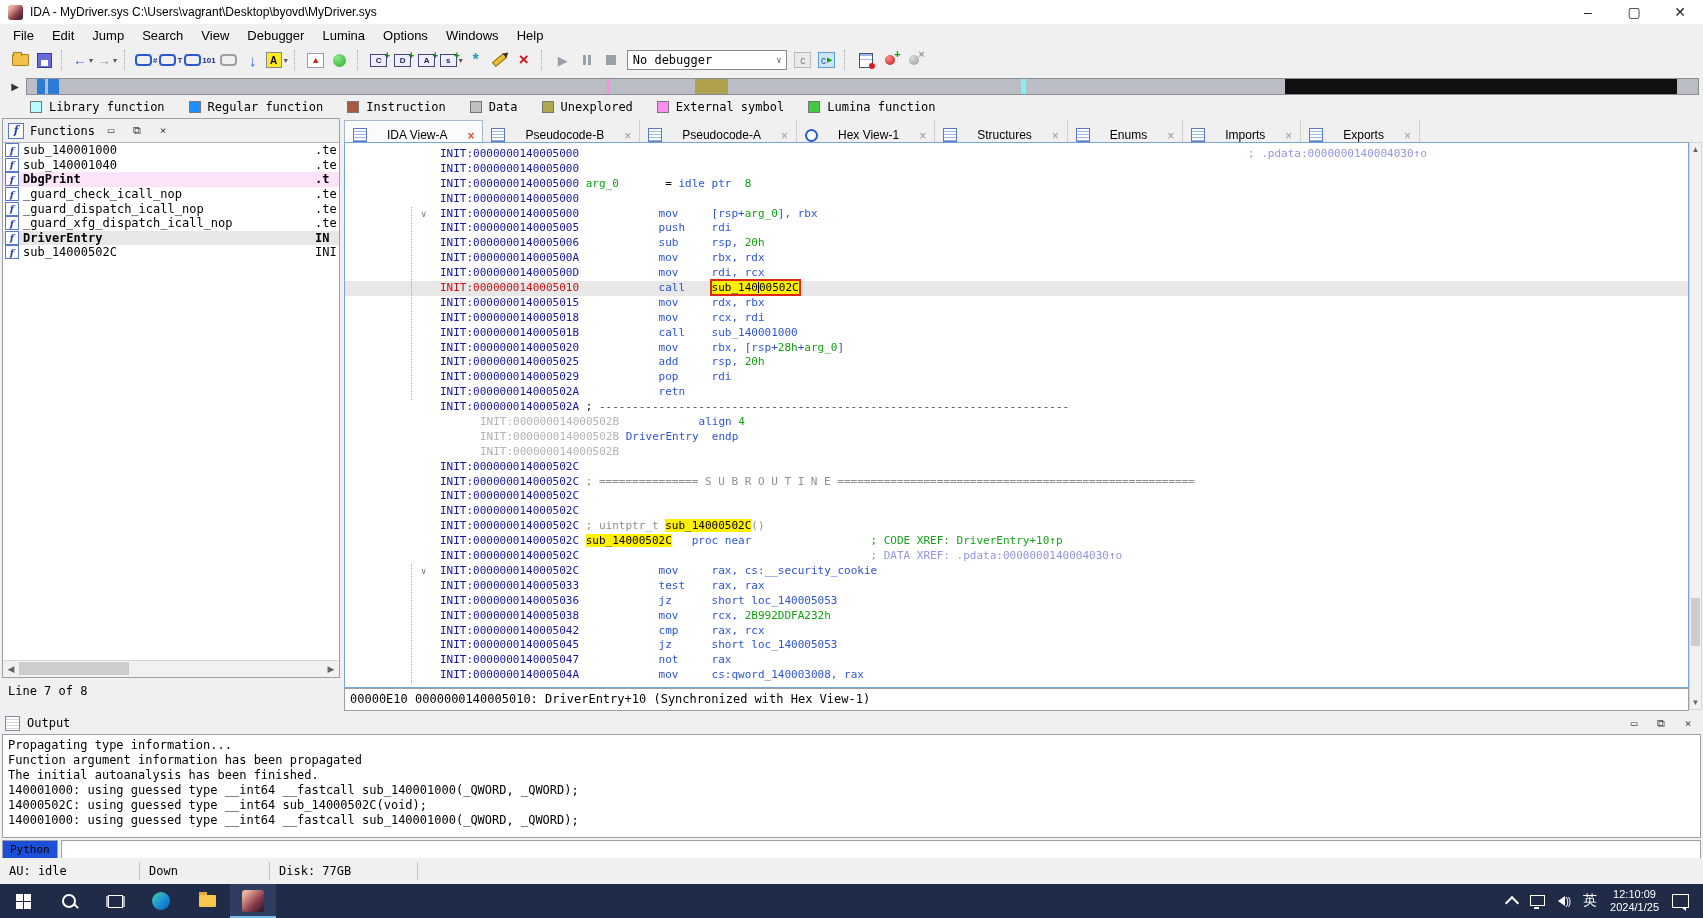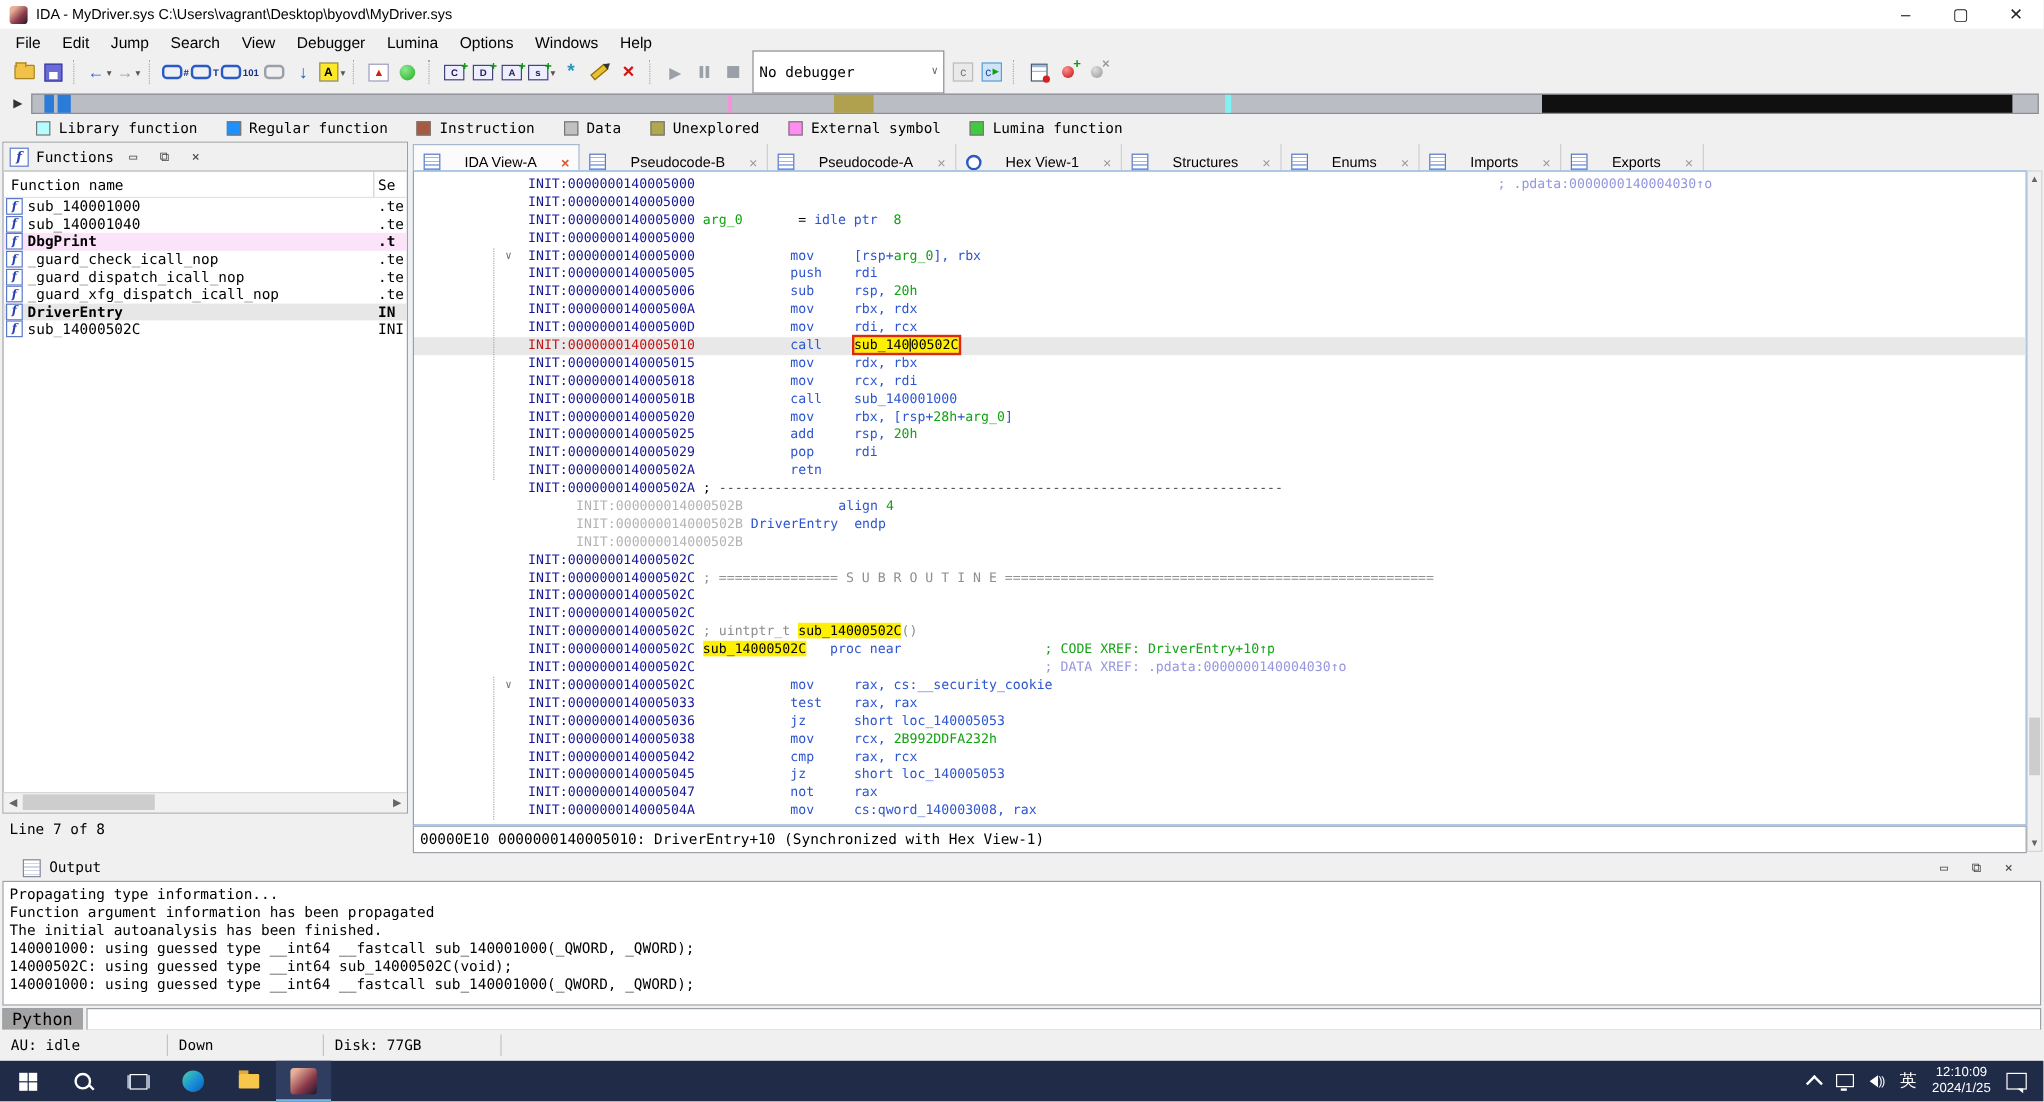--- a/index.html
+++ b/index.html
@@ -53,21 +53,21 @@
   .ic-step.active{background:#cfe4f7;border:1px solid #5a9fd4;color:#1a50b0;}
   .ic-step.active:after{content:"▶";color:#12a012;font-size:7px;margin-left:1px;}
   .ic-book{width:12px;height:13px;background:#fff;border:1px solid #456;box-shadow:inset 0 2px 0 #9db8e8, inset 0 5px 0 #fff, inset 0 6px 0 #9db8e8;position:relative;}
   .ic-book:after{content:"";position:absolute;right:-3px;bottom:-2px;width:6px;height:6px;border-radius:50%;background:#d42020;}
   .ic-bp{width:10px;height:10px;border-radius:50%;position:relative;}
   .ic-bp.add{background:radial-gradient(circle at 35% 30%,#ff9090,#c01010);}
   .ic-bp.add:after{content:"+";position:absolute;right:-6px;top:-7px;color:#0a9a0a;font-weight:bold;font-size:11px;}
   .ic-bp.del{background:radial-gradient(circle at 35% 30%,#ddd,#999);}
   .ic-bp.del:after{content:"×";position:absolute;right:-6px;top:-7px;color:#999;font-weight:bold;font-size:11px;}
   .ic-snow{color:#2897b8;font-size:16px;font-weight:bold;line-height:12px;}
-  .combo{width:160px;height:36px;border:1px solid #8a8a8a;background:#fff;display:flex;align-items:center;
+  .combo{width:160px;height:20px;border:1px solid #8a8a8a;background:#fff;display:flex;align-items:center;
          font-family:"DejaVu Sans Mono",monospace;font-size:12px;padding-left:5px;margin:16px 4px;box-sizing:border-box;text-align:center;}
   .combo .arr{margin-left:auto;color:#666;font-size:9px;padding-right:4px;}
   
   .navrow{position:absolute;top:74px;left:0;width:1703px;height:24px;display:flex;align-items:center;}
   .nav-left-btn{width:14px;height:14px;margin-left:8px;color:#333;font-size:10px;display:flex;align-items:center;justify-content:center;}
   .navband{position:relative;height:15px;background:#babdc4;border:1px solid #8a8d94;flex:1;margin:0 4px;}
   .mark{position:absolute;top:0;bottom:0;}
   
   .legend{position:absolute;top:98px;left:0;width:1703px;height:18px;display:flex;align-items:center;
           gap:24px;padding-left:30px;box-sizing:border-box;
@@ -129,29 +129,29 @@
   .caret{display:inline-block;width:1px;height:11px;background:#000;vertical-align:-2px;}
   .vscroll{position:absolute;left:1689px;top:142px;width:13px;height:568px;background:#f1f1f1;border:1px solid #d5d5d5;box-sizing:border-box;}
   .vscroll .ua,.vscroll .da{position:absolute;left:0;right:0;height:13px;color:#666;font-size:8px;display:flex;align-items:center;justify-content:center;}
   .vscroll .ua{top:0;} .vscroll .da{bottom:0;}
   .vscroll .thumb{position:absolute;left:1px;right:1px;top:455px;height:48px;background:#cdcdcd;}
   .dstatus{position:absolute;left:344px;top:688px;width:1345px;height:23px;background:#fff;
            border:1px solid #9aa0a6;box-sizing:border-box;font-family:"DejaVu Sans Mono",monospace;
            font-size:12px;line-height:21px;padding-left:5px;}
   
   .outwin{position:absolute;left:0;top:712px;width:1703px;height:146px;background:#f0f0f0;}
-  .out-title{height:22px;display:flex;align-items:center;gap:7px;padding:0 19px;
+  .out-title{height:22px;display:flex;align-items:center;gap:7px;padding:0 5px;
              font-family:"DejaVu Sans Mono",monospace;font-size:12px;}
   .out-ic{width:13px;height:13px;border:1px solid #889;background:repeating-linear-gradient(180deg,#fff 0 2px,#cdd7e8 2px 3px);}
   .out-body{position:absolute;left:2px;top:22px;width:1699px;height:104px;background:#fff;
             border:1px solid #9aa0a6;box-sizing:border-box;font-family:"DejaVu Sans Mono",monospace;
             font-size:12px;line-height:15px;padding:3px 5px;}
   .pyrow{position:absolute;left:2px;top:128px;width:1699px;height:19px;display:flex;}
-  .pybtn{border:1px solid #9aa0a6;background:#a3a3a3;font-family:"DejaVu Sans Mono",monospace;
-         font-size:14px;padding:0 7px;display:flex;align-items:center;}
+  .pybtn{border:1px solid #9aa0a6;background:#1d4ed8;font-family:"DejaVu Sans Mono",monospace;
+         font-size:11px;padding:0 7px;display:flex;align-items:center;}
   .pyinput{flex:1;border:1px solid #9aa0a6;background:#fff;margin-left:3px;font-family:"DejaVu Sans Mono",monospace;font-size:12px;padding:0 4px;outline:none;}
   
   .statusbar{position:absolute;left:0;top:858px;width:1703px;height:26px;background:#f0f0f0;
              display:flex;align-items:center;font-family:"DejaVu Sans Mono",monospace;font-size:12px;}
   .sb-cell{height:18px;display:flex;align-items:center;padding-left:9px;border-right:1px solid #c4c4c4;box-sizing:border-box;}
   
   .taskbar{position:absolute;left:0;top:884px;width:1703px;height:34px;background:#1f2b47;
            display:flex;align-items:center;color:#fff;}
   .tb-item{width:46px;height:34px;display:flex;align-items:center;justify-content:center;}
   .tb-item.active{background:#2e3d60;box-shadow:inset 0 -2px 0 #76b9ed;}
@@ -349,24 +349,20 @@
     </span>
   </div>
 
 <div class="funcpanel">
   <div class="fp-title">
     <span class="f-icon">f</span>
     <span>Functions</span>
     <span class="fp-btn">▭</span>
     <span class="fp-btn">⧉</span>
     <span class="fp-btn">×</span>
-  </div>
-  <div class="fp-header">
-    <span class="c1">Function name</span>
-    <span class="c2">Se</span>
   </div>
   <div id="fp-rows">
       <div class="fp-row">
         <span class="f-icon">f</span>
         <span class="nm">sub_140001000</span>
         <span class="sg">.te</span>
       </div>
       <div class="fp-row">
         <span class="f-icon">f</span>
         <span class="nm">sub_140001040</span>

